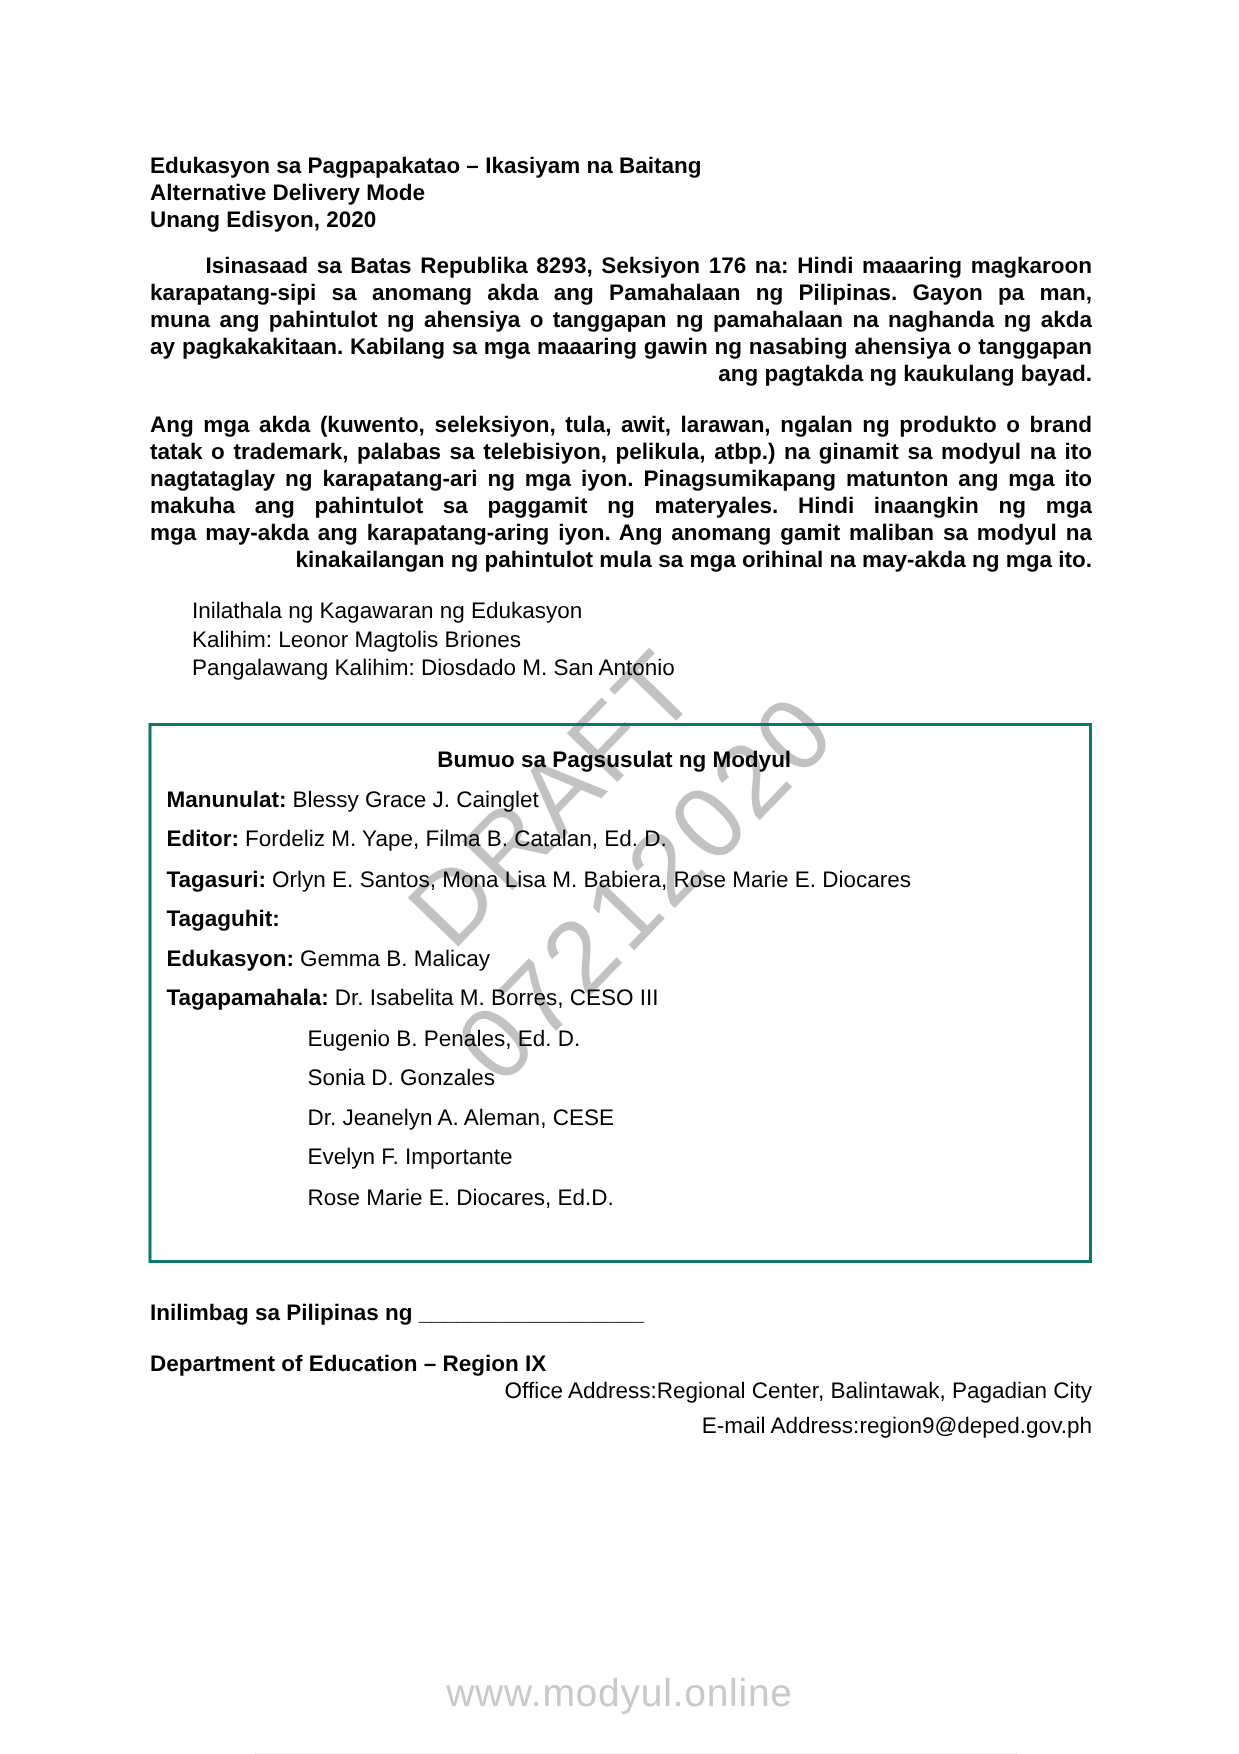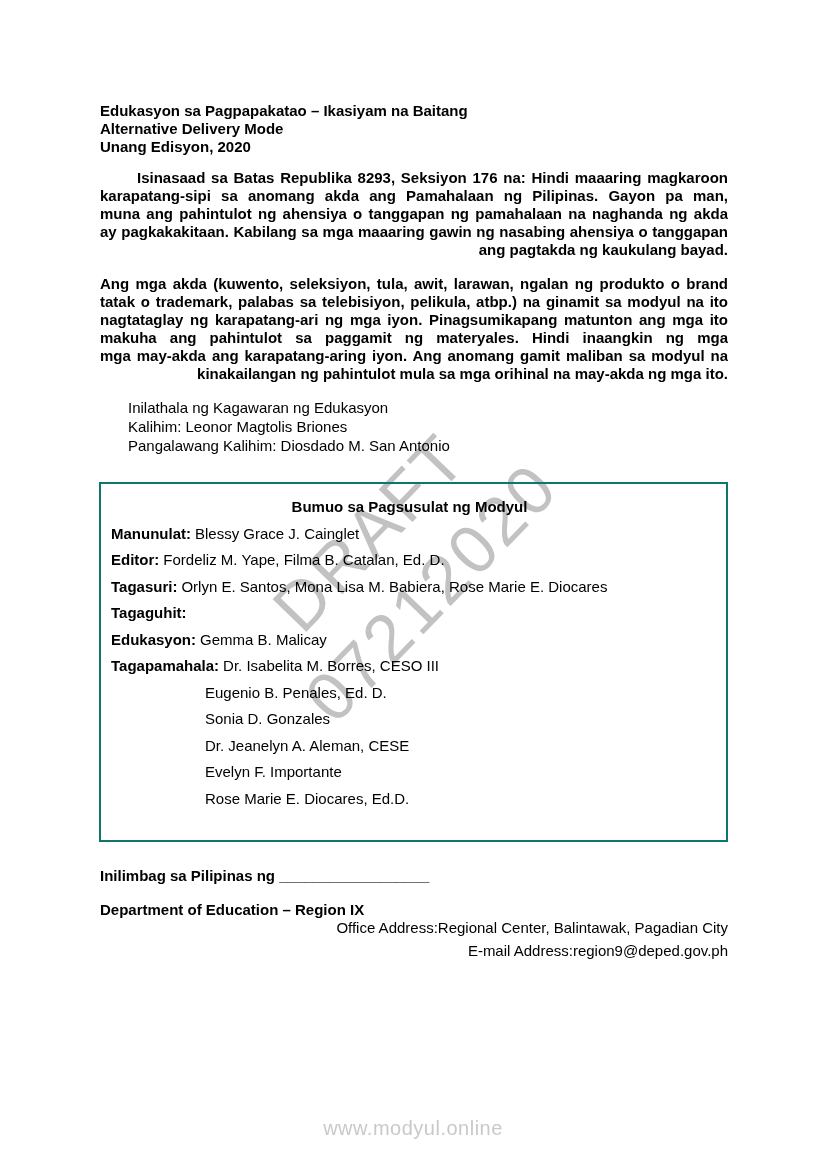--- a/index.html
+++ b/index.html
@@ -32,21 +32,21 @@
     z-index: 0;
     user-select: none;
   }
   
   .footer-mark {
     position: absolute;
     left: 0;
     top: 1119px;
     width: 100%;
     text-align: center;
-    font-size: 20px;
+    font-size: 26px;
     letter-spacing: 0.5px;
     color: #c9c9c9;
     z-index: 0;
   }
   .content {
     position: absolute;
     left: 100px;
     top: 102px;
     width: 628px;
     z-index: 1;

